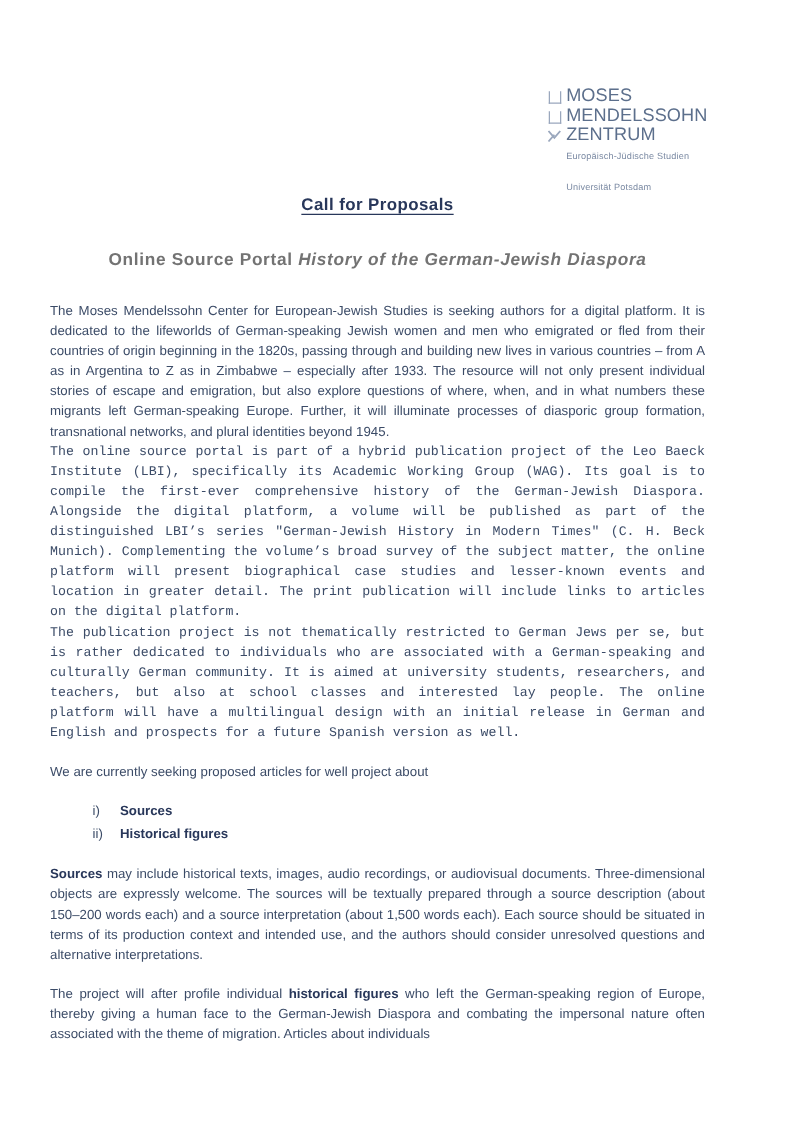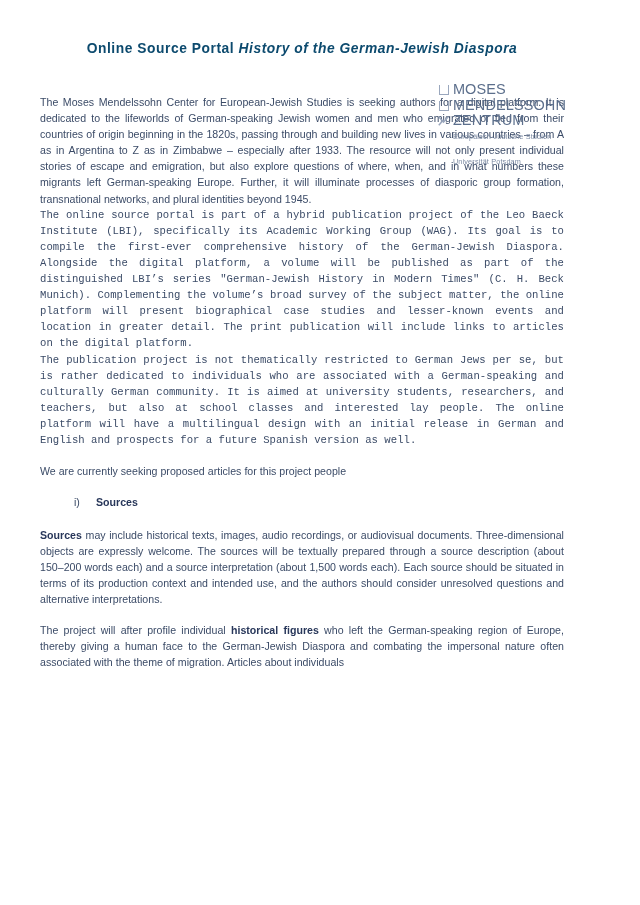--- a/index.html
+++ b/index.html
@@ -91,27 +91,27 @@
     padding-top: 156px;
     text-align: center;
     font-size: 13.5px;
     font-weight: 700;
     letter-spacing: 0.35px;
     color: #28375a;
     text-decoration: underline;
     text-underline-offset: 3px;
   }
   .doc-subtitle {
-    margin: 12px;
+    margin: 0;
     padding-top: 29px;
     text-align: center;
     font-size: 13.8px;
     font-weight: 700;
     letter-spacing: 0.55px;
-    color: #0c4a6e;
+    color: #737373;
   }
   .doc-subtitle .ital {
     font-style: italic;
   }
 
   
   .body-area {
     padding-top: 26px;
   }
   p.para {
@@ -184,38 +184,43 @@
           </svg>
         </span>
         <span class="logo-word">ZENTRUM</span>
       </div>
 
       <div class="logo-sub">Europäisch-Jüdische Studien</div>
       <div class="logo-sub" style="margin-top:16px">Universität Potsdam</div>
     </div>
   </div>
 
+  <h1 class="doc-title">Call for Proposals</h1>
 
   <h2 class="doc-subtitle"><span>Online Source Portal </span><span class="ital">History of the German-Jewish Diaspora</span></h2>
 
   <div class="body-area">
 
     <p class="para">The Moses Mendelssohn Center for European-Jewish Studies is seeking authors for a digital platform. It is dedicated to the lifeworlds of German-speaking Jewish women and men who emigrated or fled from their countries of origin beginning in the 1820s, passing through and building new lives in various countries – from A as in Argentina to Z as in Zimbabwe – especially after 1933. The resource will not only present individual stories of escape and emigration, but also explore questions of where, when, and in what numbers these migrants left German-speaking Europe. Further, it will illuminate processes of diasporic group formation, transnational networks, and plural identities beyond 1945.</p>
 
     <p class="para flow">The online source portal is part of a hybrid publication project of the Leo Baeck Institute (LBI), specifically its Academic Working Group (WAG). Its goal is to compile the first-ever comprehensive history of the German-Jewish Diaspora. Alongside the digital platform, a volume will be published as part of the distinguished LBI’s series "German-Jewish History in Modern Times" (C. H. Beck Munich). Complementing the volume’s broad survey of the subject matter, the online platform will present biographical case studies and lesser-known events and location in greater detail. The print publication will include links to articles on the digital platform.</p>
 
     <p class="para flow">The publication project is not thematically restricted to German Jews per se, but is rather dedicated to individuals who are associated with a German-speaking and culturally German community. It is aimed at university students, researchers, and teachers, but also at school classes and interested lay people. The online platform will have a multilingual design with an initial release in German and English and prospects for a future Spanish version as well.</p>
 
-    <p class="para gap">We are currently seeking proposed articles for this project people</p>
+    <p class="para gap">We are currently seeking proposed articles for well project about</p>
 
     <ul class="roman-list">
       <li>
         <span class="marker">i)</span>
         <span class="item-label">Sources</span>
       </li>
+      <li>
+        <span class="marker">ii)</span>
+        <span class="item-label">Historical figures</span>
+      </li>
     </ul>
 
     <p class="para gap"><span class="bold">Sources</span><span> may include historical texts, images, audio recordings, or audiovisual documents. Three-dimensional objects are expressly welcome. The sources will be textually prepared through a source description (about 150–200 words each) and a source interpretation (about 1,500 words each). Each source should be situated in terms of its production context and intended use, and the authors should consider unresolved questions and alternative interpretations.</span></p>
 
     <p class="para gap"><span>The project will after profile individual </span><span class="bold">historical figures</span><span> who left the German-speaking region of Europe, thereby giving a human face to the German-Jewish Diaspora and combating the impersonal nature often associated with the theme of migration. Articles about individuals</span></p>
 
   </div>
 </div>
 
 </body></html>

